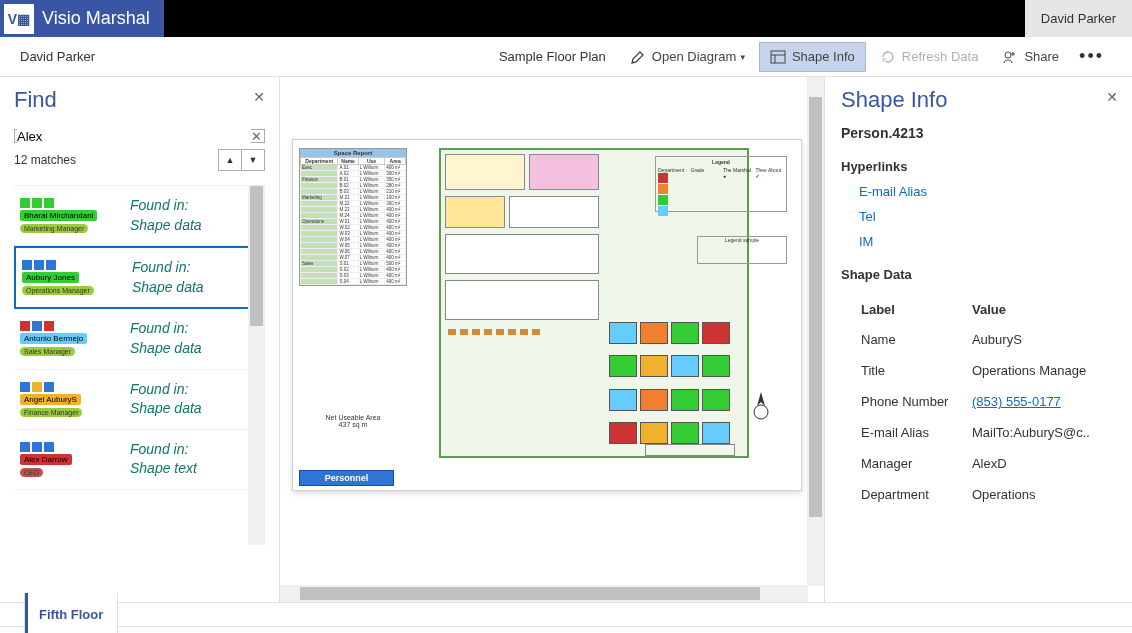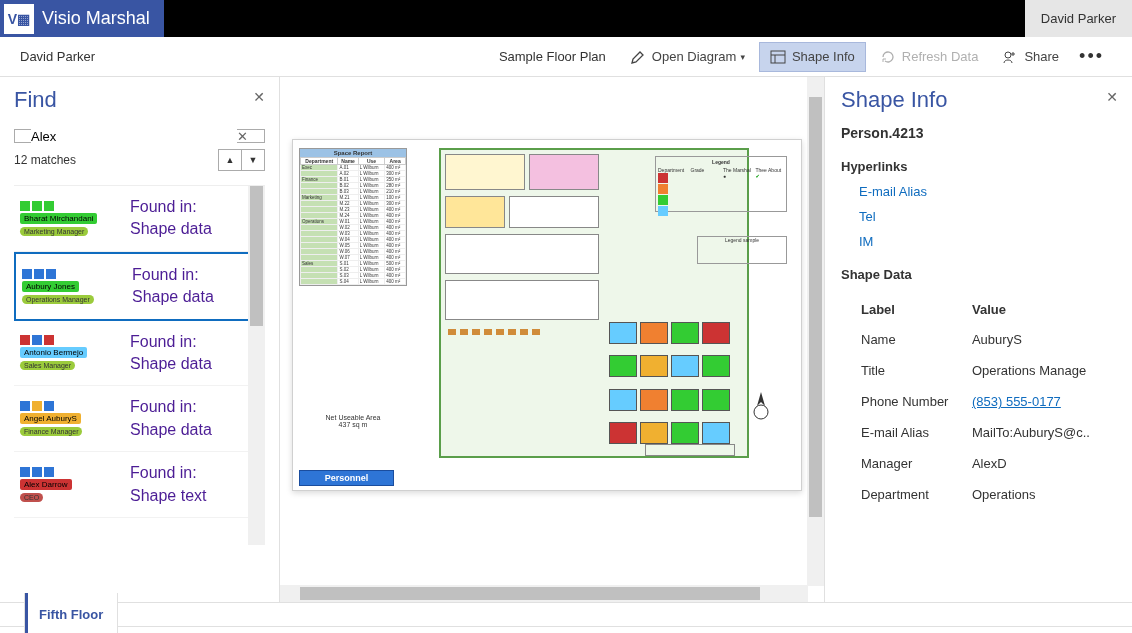--- a/index.html
+++ b/index.html
@@ -24,32 +24,32 @@
 .cmd-ellipsis { font-size: 18px; letter-spacing: 2px; padding: 0 8px; cursor: pointer; }
 
 
 .main { display: flex; height: 525px; }
 
 
 .find-panel { width: 280px; border-right: 1px solid #e0e0e0; padding: 10px 14px; position: relative; }
 .find-title { color: #3955a3; font-size: 22px; font-weight: 300; }
 .find-close { position: absolute; right: 14px; top: 12px; font-size: 14px; color: #666; cursor: pointer; }
 .find-input-row { margin-top: 16px; display: flex; align-items: center; }
-.find-input-wrap { flex: 1; border: 1px solid #ababab; background: #fff; display: flex; align-items: center; height: 14px; padding: 0 16px; }
+.find-input-wrap { flex: 1; border: 1px solid #ababab; background: #fff; display: flex; align-items: center; height: 14px; padding: 0 2px; }
 .find-input { border: none; outline: none; flex: 1; font-size: 13px; }
 .find-clear { color: #666; cursor: pointer; font-size: 13px; }
 .find-matches { font-size: 12px; color: #333; margin-top: 6px; display: flex; align-items: center; }
 .find-nav { margin-left: auto; display: flex; }
 .find-nav-btn { width: 24px; height: 22px; border: 1px solid #ababab; display: flex; align-items: center; justify-content: center; cursor: pointer; margin-left: -1px; background: #fff; font-size: 9px; }
 
 .results { margin-top: 14px; height: 360px; overflow-y: auto; position: relative; border-top: 1px solid #eee; }
 .result-row { display: flex; padding: 10px 6px; border-bottom: 1px solid #f2f2f2; align-items: center; }
 .result-row.selected { border: 2px solid #0f6cbf; }
 .result-thumb { width: 110px; display: flex; flex-direction: column; align-items: flex-start; gap: 2px; }
-.result-text { font-size: 16px; color: #4c1d95; line-height: 1.4; }
+.result-text { font-size: 14px; color: #0f766e; line-height: 1.4; font-style: italic; }
 .thumb-squares { display: flex; gap: 2px; }
 .sq { width: 10px; height: 10px; }
 .thumb-name { font-size: 8px; padding: 1px 4px; border-radius: 2px; color: #000; display: inline-block; }
 .thumb-role { font-size: 7px; padding: 1px 4px; border-radius: 7px; background: #9bcb3c; color: #333; margin-top: 1px; display: inline-block; }
 .results-scrollbar { position: absolute; right: 0; top: 0; bottom: 0; width: 17px; background: #f0f0f0; }
 .results-scrollbar-thumb { position: absolute; left: 2px; right: 2px; top: 0; height: 140px; background: #c0c0c0; }
 
 
 .canvas-wrap { flex: 1; background: #fff; padding: 18px 12px; position: relative; overflow: hidden; }
 .canvas { width: 510px; height: 352px; border: 1px solid #d0d0d0; box-shadow: 0 2px 6px rgba(0,0,0,0.15); background: #fff; position: relative; margin-top: 44px; }

